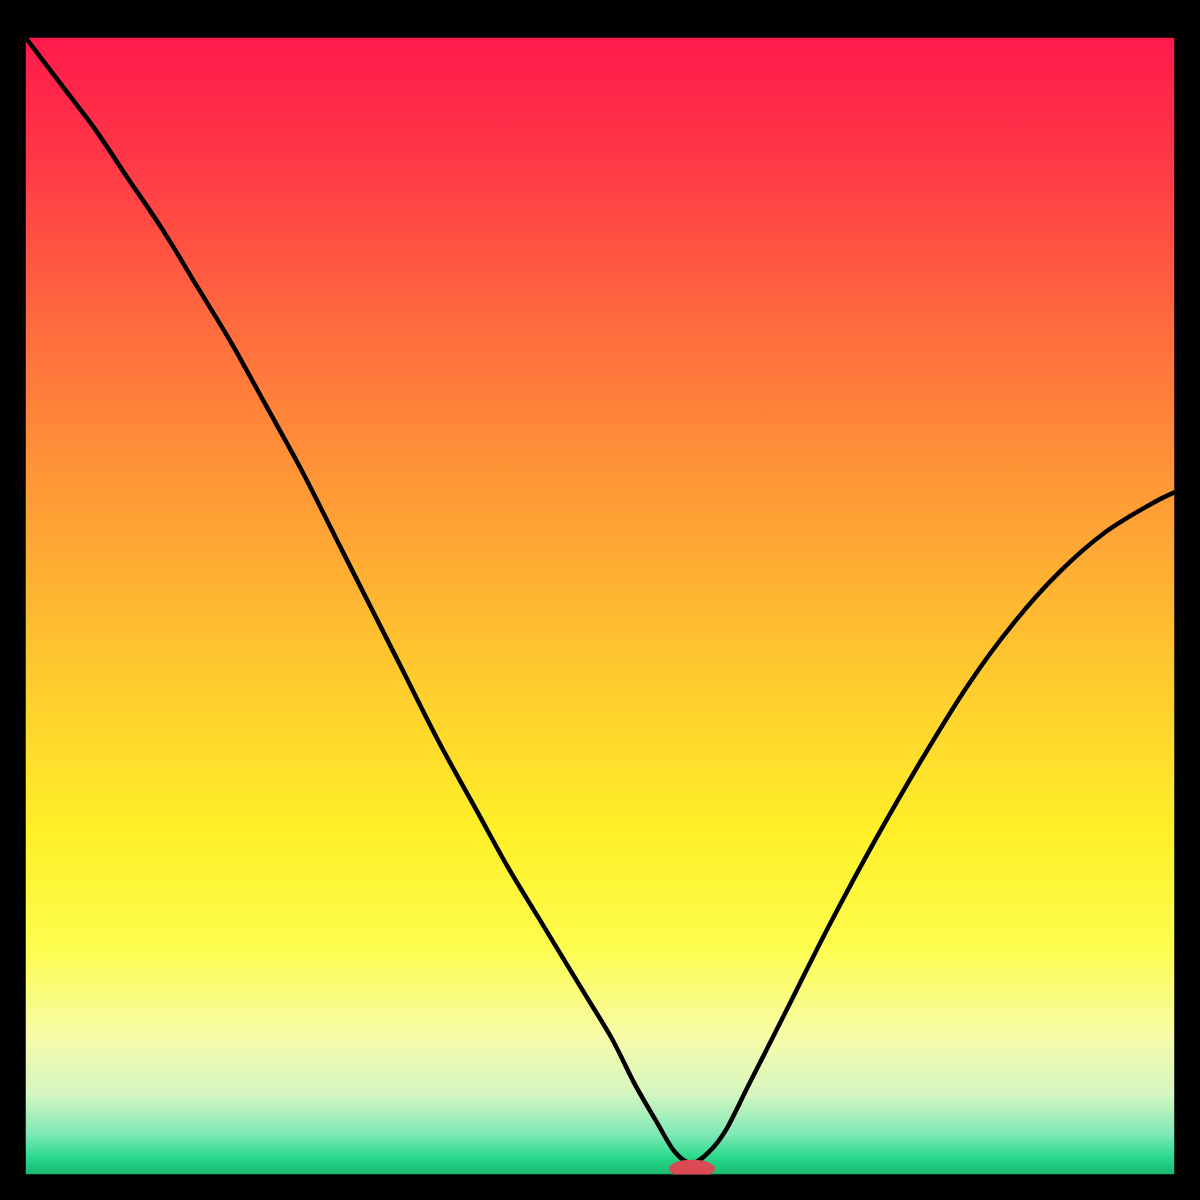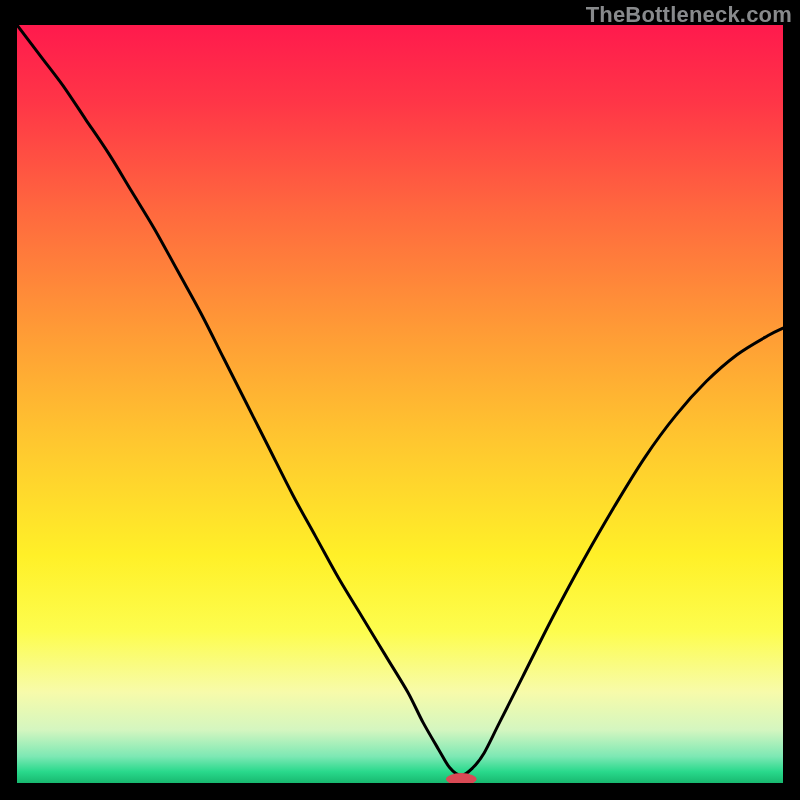--- a/index.html
+++ b/index.html
@@ -27,21 +27,20 @@
     top: 25px;
     width: 766px;
     height: 758px;
   }
   svg { display: block; }
 </style>
 </head>
 <body>
 
 <div class="frame">
-  <div class="watermark">TheBottleneck.com</div>
   <div class="plot">
     <svg id="chart-svg" width="766" height="758" viewBox="0 0 766 758">
       <defs>
         <linearGradient id="bg-grad" x1="0" y1="0" x2="0" y2="1">
             <stop offset="0.00%" stop-color="#ff1a4d"></stop>
             <stop offset="10.00%" stop-color="#ff3547"></stop>
             <stop offset="25.00%" stop-color="#ff6a3e"></stop>
             <stop offset="40.00%" stop-color="#ff9a36"></stop>
             <stop offset="55.00%" stop-color="#ffc72f"></stop>
             <stop offset="70.00%" stop-color="#fff028"></stop>

